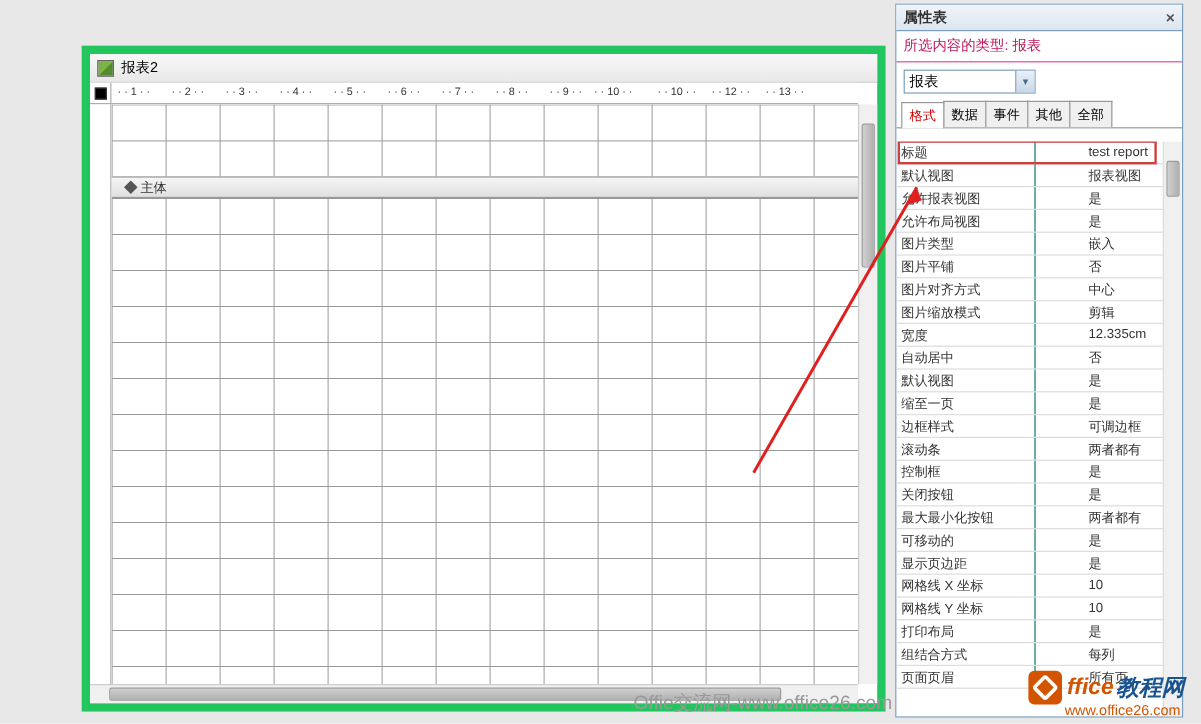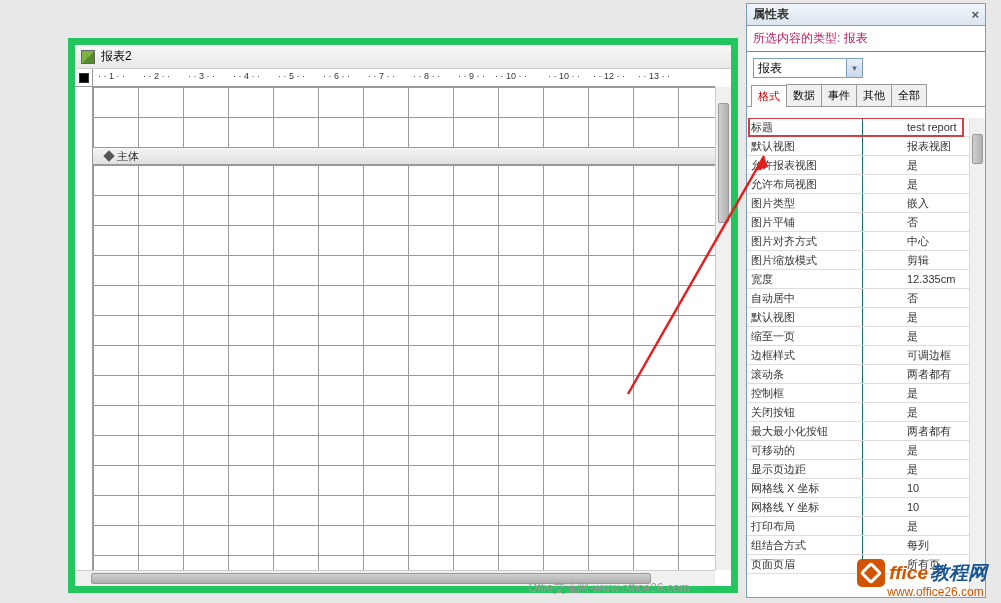--- a/index.html
+++ b/index.html
@@ -274,21 +274,21 @@
     .arrow-annot {
       position: absolute;
       pointer-events: none;
       z-index: 10;
     }
     .watermark1 {
       position: absolute;
       bottom: 6px;
       left: 528px;
       color: #999;
-      font-size: 12px;
+      font-size: 16px;
       z-index: 5;
     }
     .logo-area {
       position: absolute;
       bottom: 4px;
       right: 14px;
       display: flex;
       flex-direction: column;
       align-items: flex-start;
       z-index: 6;

